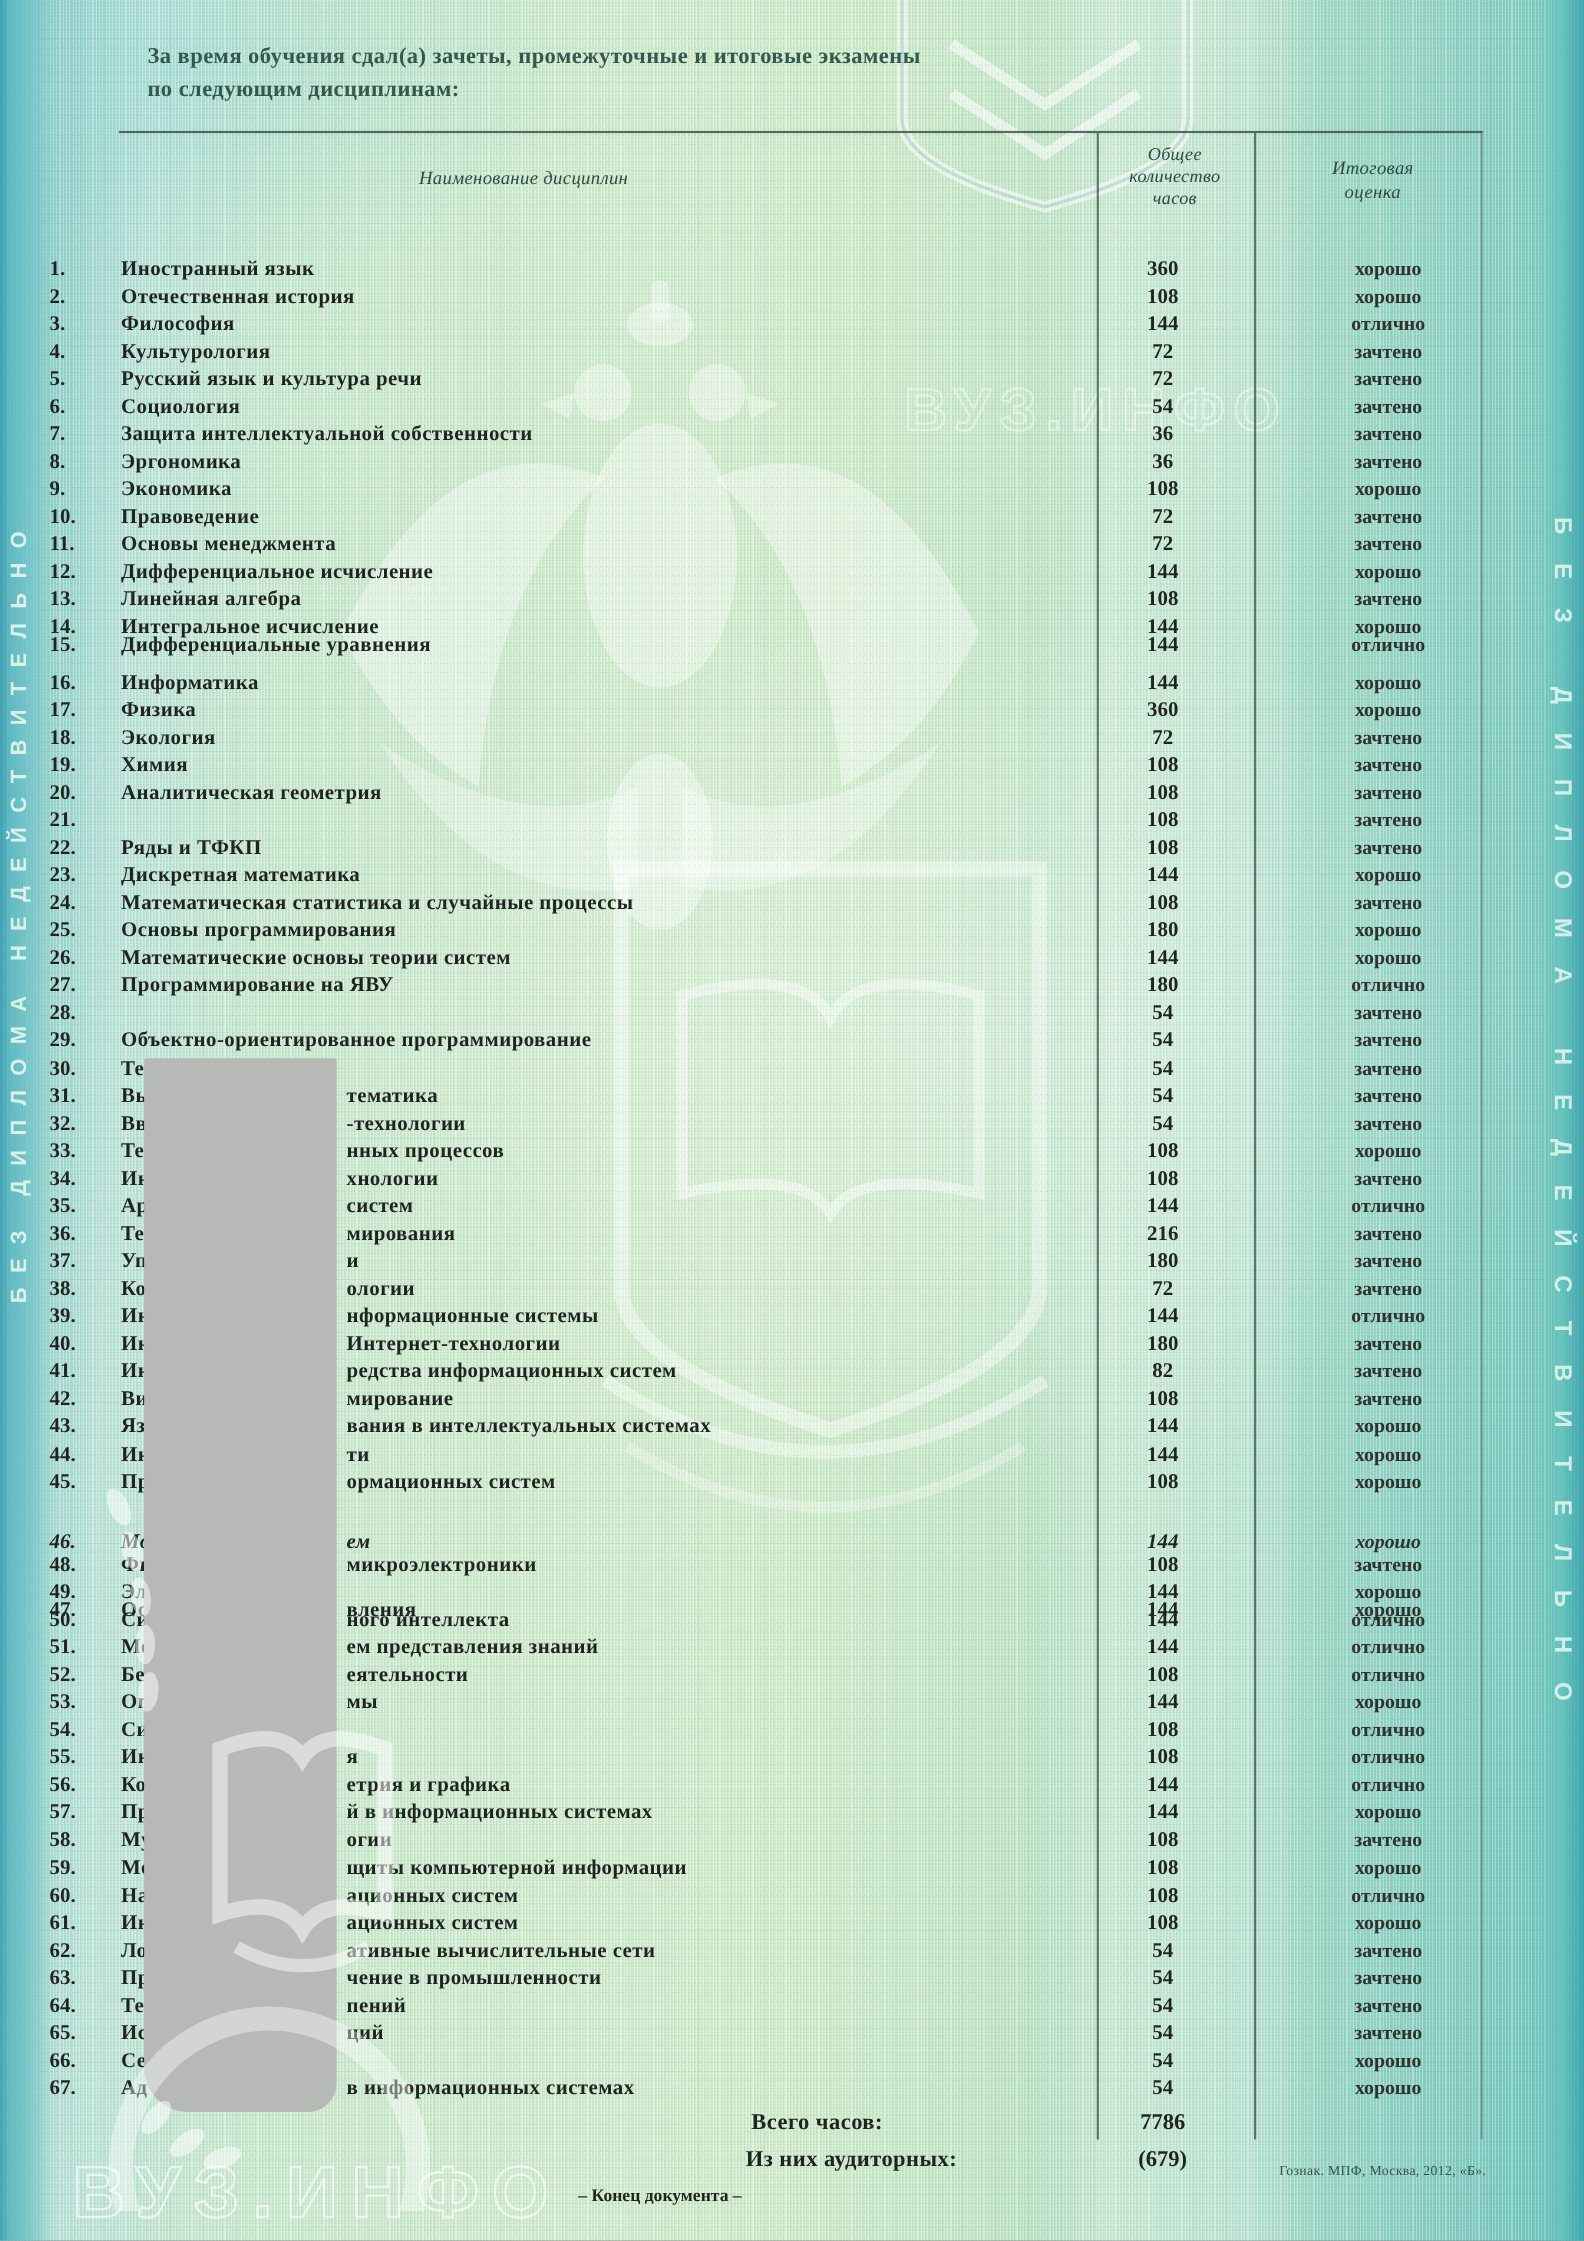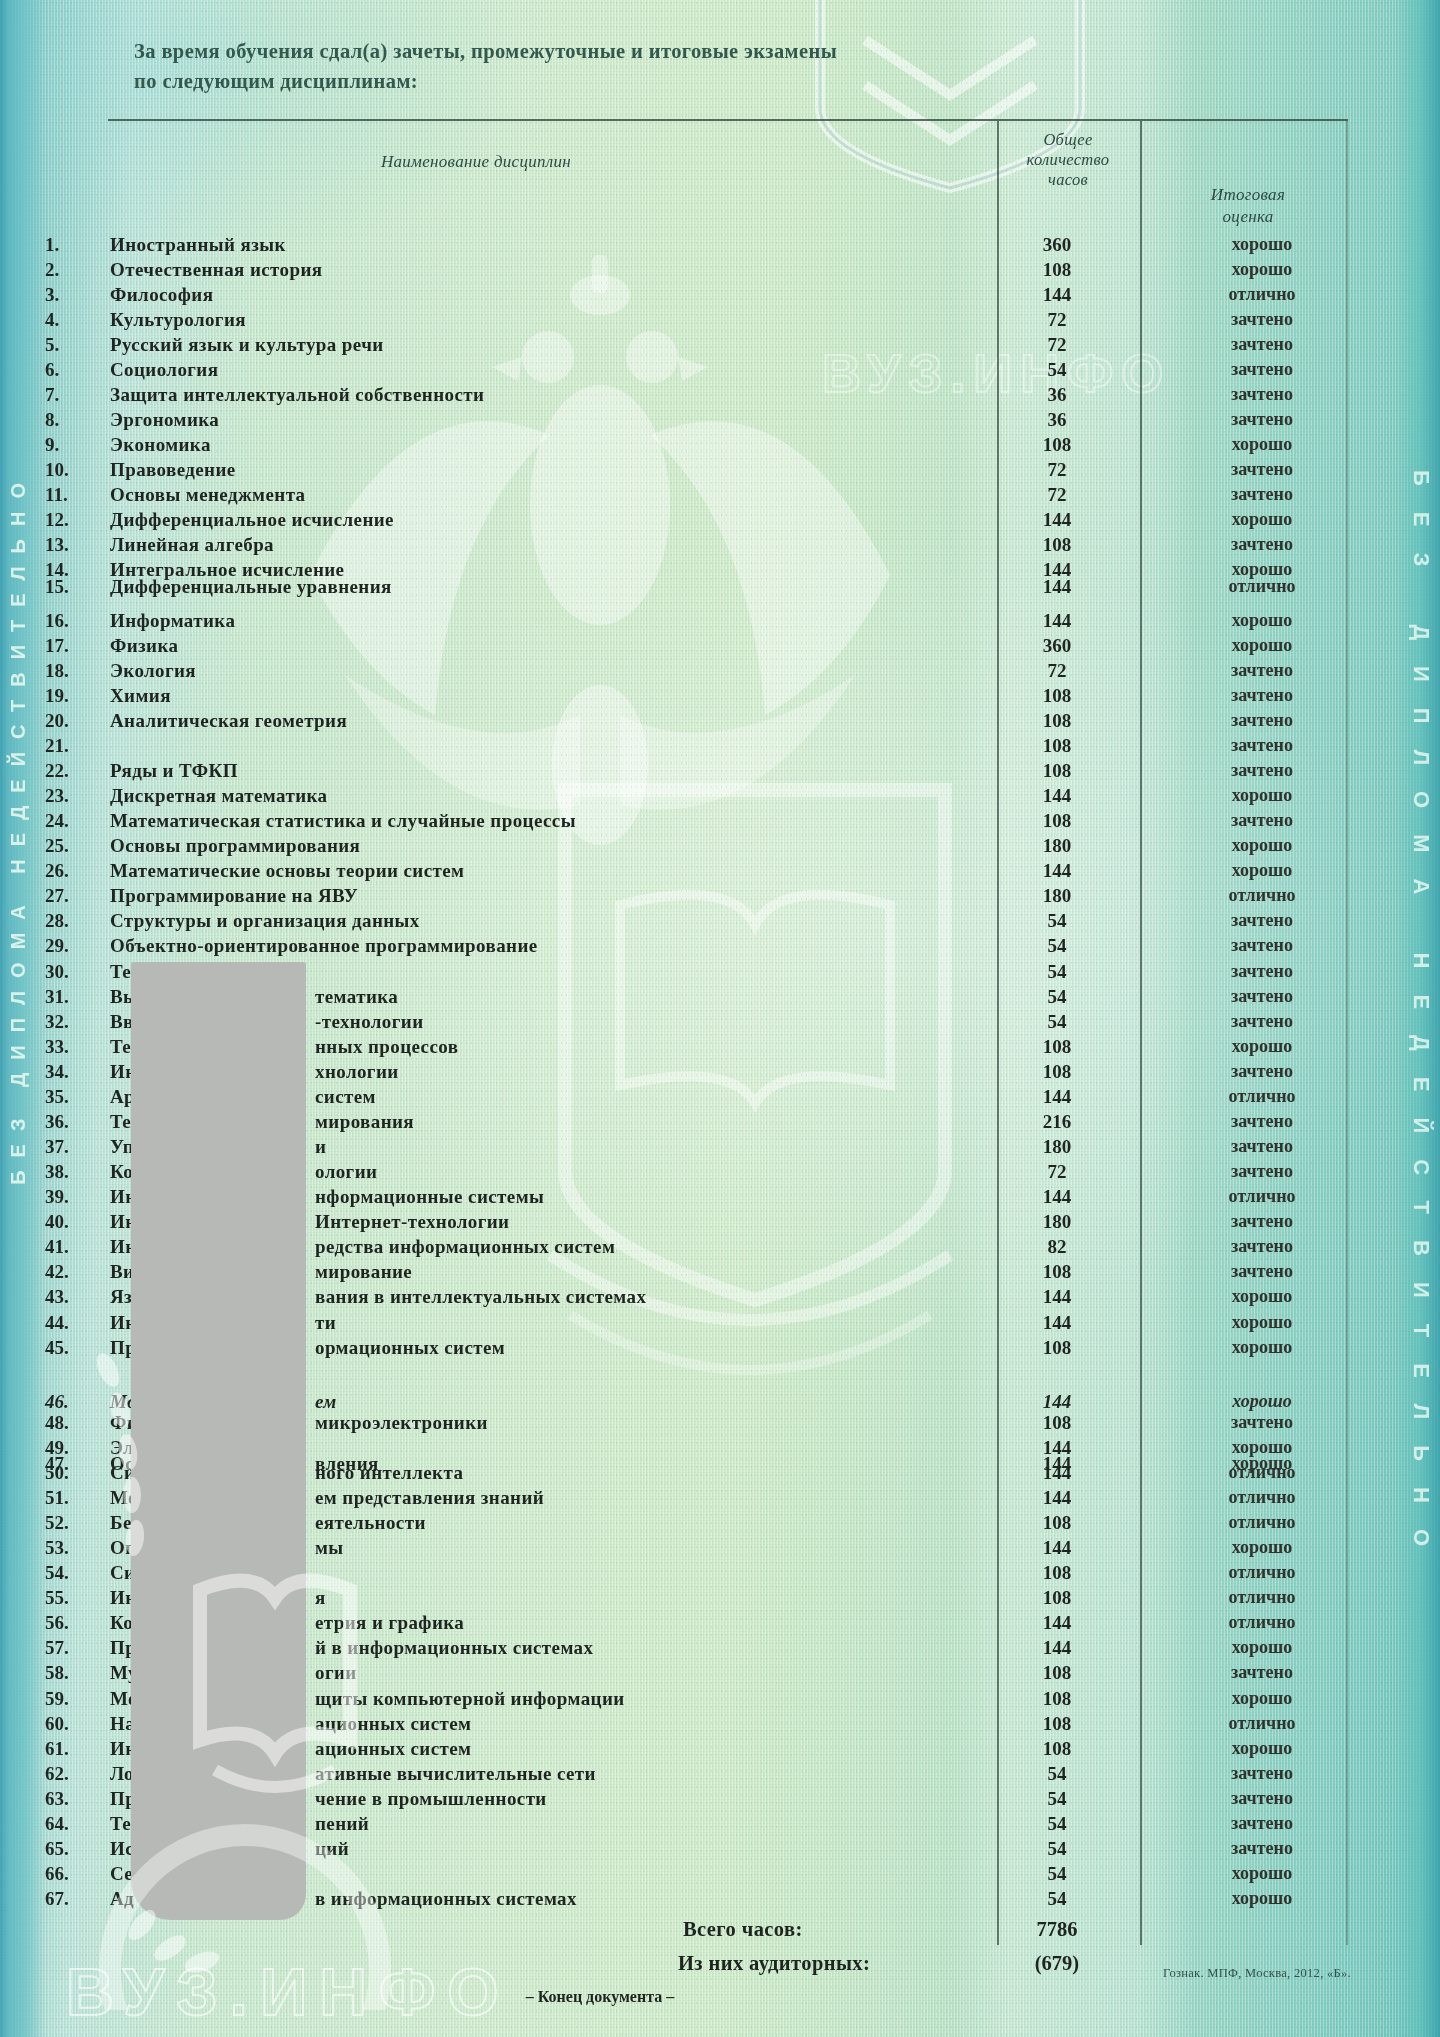--- a/index.html
+++ b/index.html
@@ -34,21 +34,21 @@
   .heading{position:absolute;left:110px;top:36px;z-index:3;color:#33584e;font-weight:bold;
     font-size:20.5px;line-height:30px;letter-spacing:.4px;padding-left:24px;}
   .rule-top{position:absolute;left:108px;top:119px;width:1240px;height:2px;background:rgba(50,75,65,.8);z-index:3;}
   .vline{position:absolute;top:121px;width:1.5px;height:1824px;background:rgba(45,70,60,.70);z-index:3;}
   .vline.v1{left:997px;}
   .vline.v2{left:1140px;}
   .vline.v3{left:1346px;background:rgba(45,70,60,.35);}
   .colhead{position:absolute;z-index:3;color:#2c4b43;font-style:italic;font-size:17px;text-align:center;letter-spacing:.3px;}
   .colhead.name{left:110px;top:152px;width:732px;}
   .colhead.hours{left:1000px;top:130px;width:136px;line-height:20px;font-size:16.5px;}
-  .colhead.grade{left:1158px;top:142px;width:180px;line-height:22px;margin-top:42px;}
+  .colhead.grade{left:1158px;top:142px;width:180px;line-height:22px;}
   .rows{position:absolute;left:0;top:0;width:100%;height:100%;z-index:3;}
   .trow{position:absolute;left:0;width:1400px;height:25px;font-weight:bold;color:#1e2420;}
   .trow .num{position:absolute;left:45px;width:44px;font-size:19px;}
   .trow .nm{position:absolute;left:110px;width:880px;font-size:19px;letter-spacing:.4px;white-space:nowrap;}
   .trow .fr{position:absolute;left:315px;font-size:19px;letter-spacing:.4px;white-space:nowrap;}
   .trow .hrs{position:absolute;left:992px;width:130px;text-align:center;font-size:19px;}
   .trow .grd{position:absolute;left:1162px;width:200px;text-align:center;font-size:18px;color:#2e332e;}
   .redaction{position:absolute;left:131px;top:962px;width:175px;height:958px;background:#b6b9b5;z-index:4;
     border-radius:3px 3px 26px 40px;}
   .logo-over{position:absolute;z-index:5;pointer-events:none;}
@@ -280,21 +280,20 @@
         <span class="grd">хорошо</span>
       </div>
       <div class="trow" style="top: 885.32px;">
         <span class="num">27.</span>
         <span class="nm">Программирование на ЯВУ</span>
         <span class="hrs">180</span>
         <span class="grd">отлично</span>
       </div>
       <div class="trow" style="top: 910.39px;">
         <span class="num">28.</span>
-        <span class="nm">Структуры и организация данных</span>
         <span class="hrs">54</span>
         <span class="grd">зачтено</span>
       </div>
       <div class="trow" style="top: 935.46px;">
         <span class="num">29.</span>
         <span class="nm">Объектно-ориентированное программирование</span>
         <span class="hrs">54</span>
         <span class="grd">зачтено</span>
       </div>
       <div class="trow" style="top: 960.53px;">

